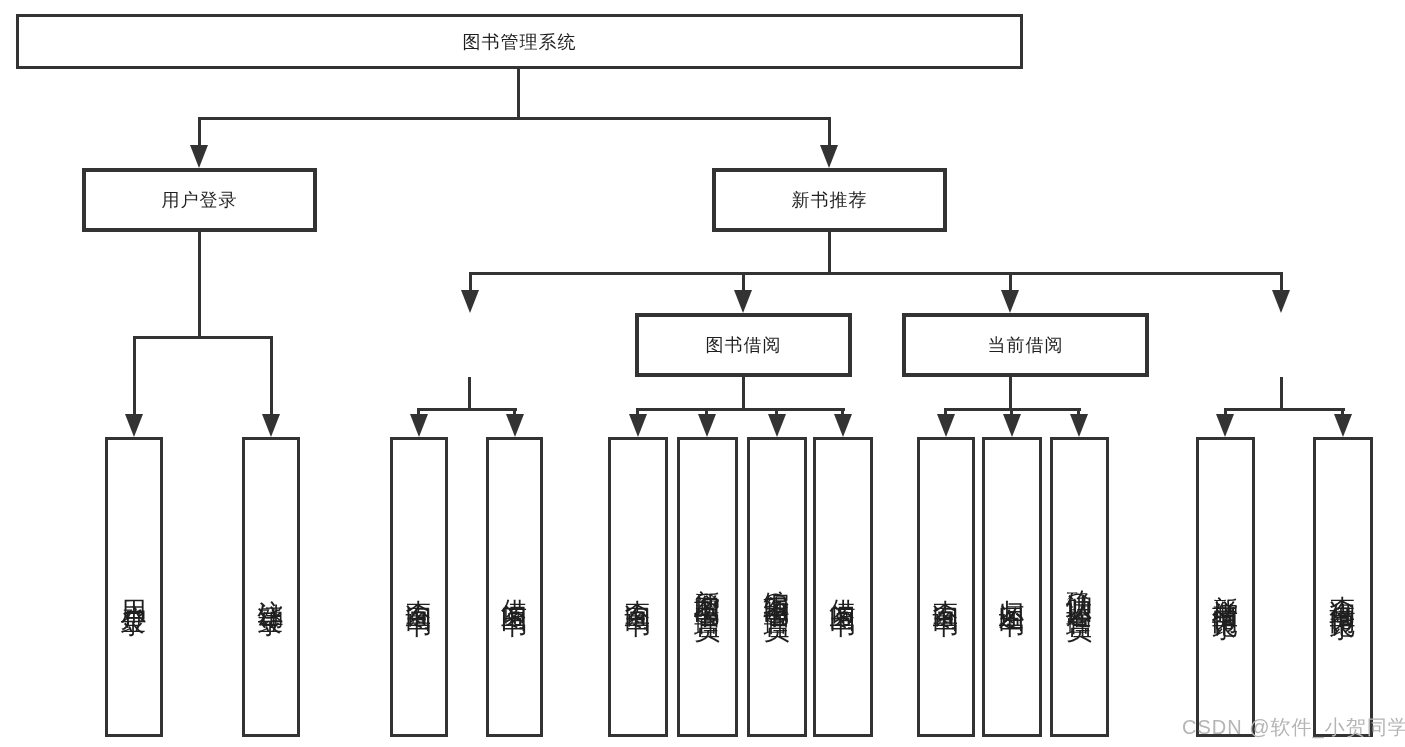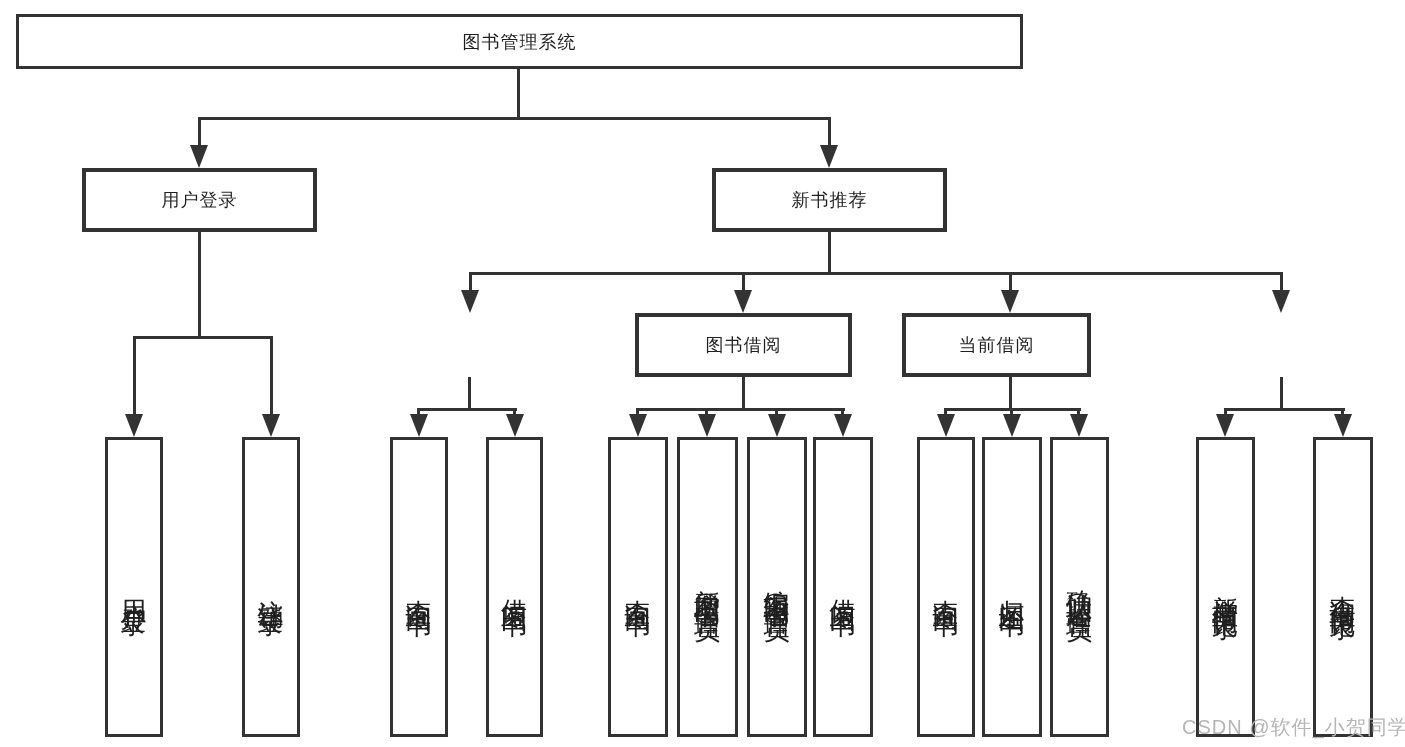--- a/index.html
+++ b/index.html
@@ -122,21 +122,21 @@
   <div class="box lvl" style="left:82px;top:168px;width:235px;height:64px;">
     <span class="hlabel">用户登录</span>
   </div>
   <div class="box lvl" style="left:712px;top:168px;width:235px;height:64px;">
     <span class="hlabel">新书推荐</span>
   </div>
 
   <div class="box lvl" style="left:635px;top:313px;width:217px;height:64px;">
     <span class="hlabel">图书借阅</span>
   </div>
-  <div class="box lvl" style="left:902px;top:313px;width:189px;height:64px;">
+  <div class="box lvl" style="left:902px;top:313px;width:247px;height:64px;">
     <span class="hlabel">当前借阅</span>
   </div>
 
   <div class="box" style="left:105px;top:437px;width:58px;height:300px;">
     <span class="vlabel">用户登录</span>
   </div>
   <div class="box" style="left:242px;top:437px;width:58px;height:300px;">
     <span class="vlabel">注销登录</span>
   </div>
 

